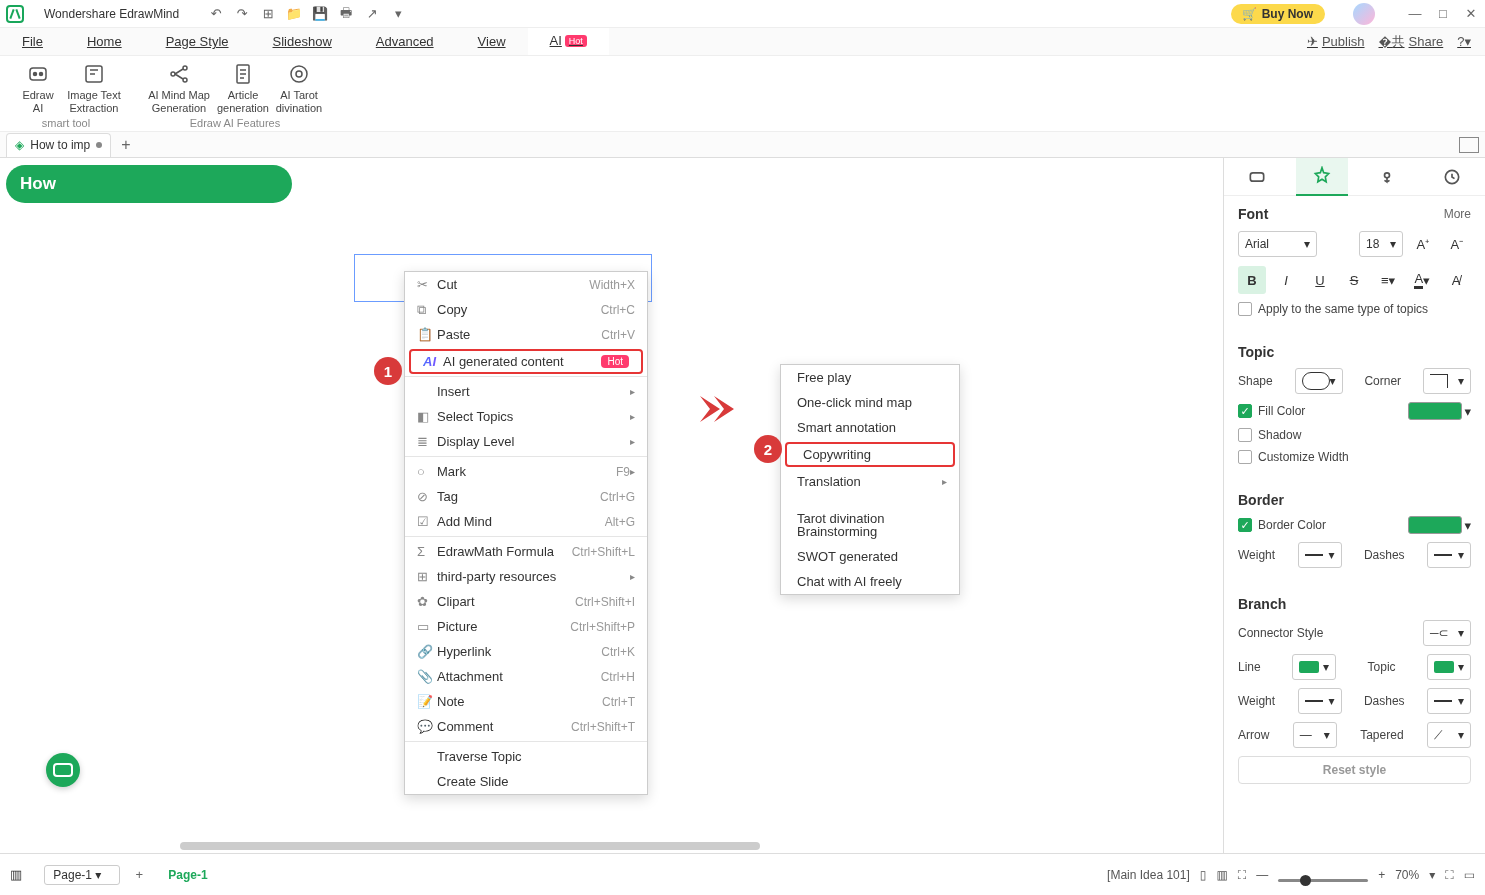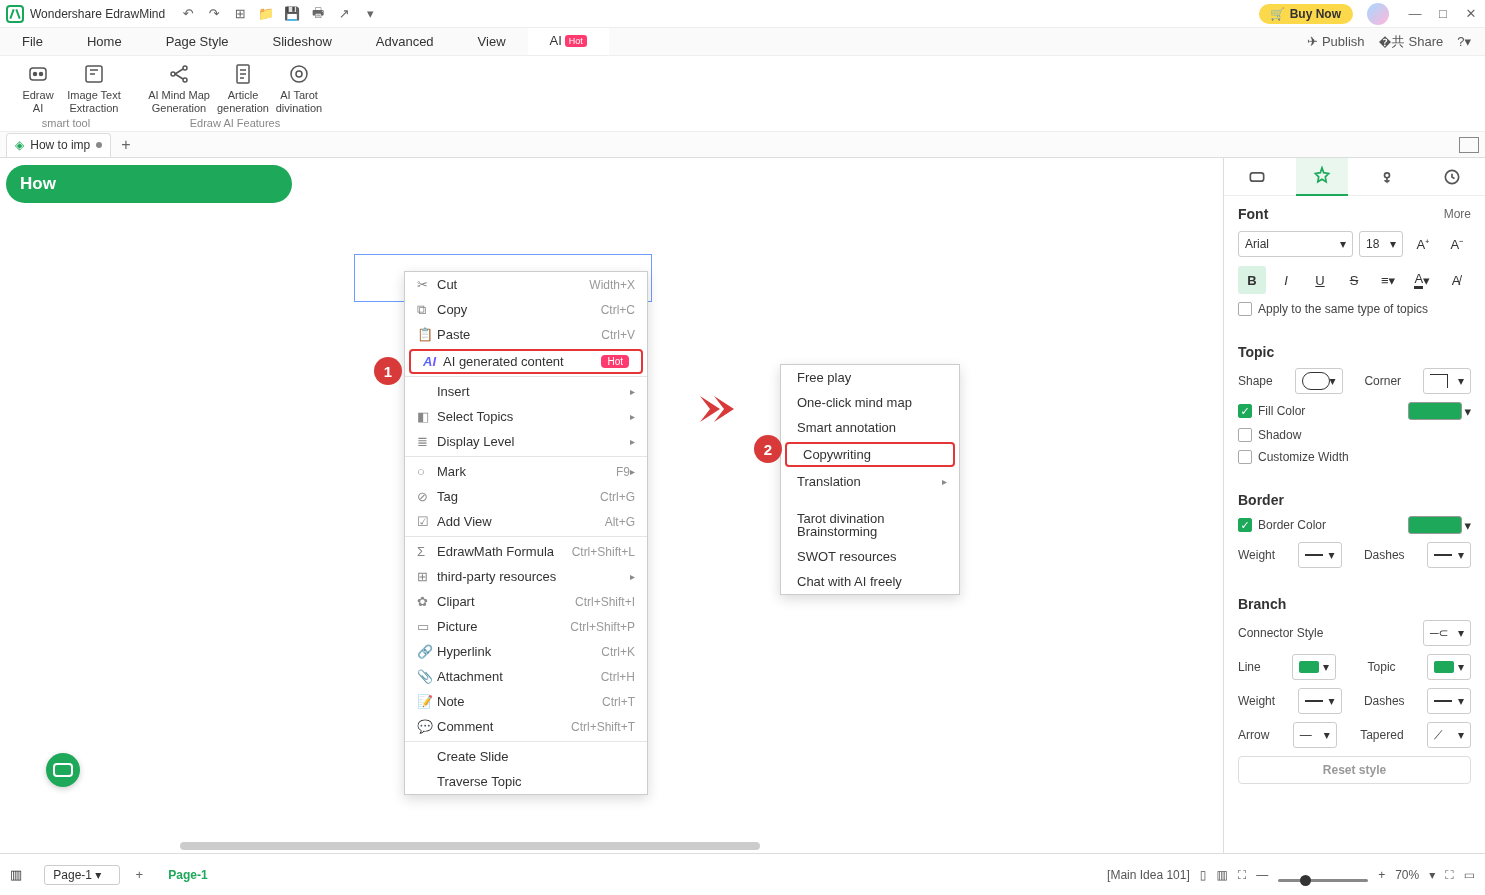--- a/index.html
+++ b/index.html
@@ -1,34 +1,34 @@
 <!DOCTYPE html>
 <html><head>
 <meta charset="utf-8">
 <style>
 * { box-sizing: border-box; margin: 0; padding: 0; font-family: Arial, sans-serif; }
 body { width: 1485px; height: 895px; background: #fff; overflow: hidden; font-size: 13px; color: #333; position: relative; }
 
 
-.titlebar { height: 28px; background: #fff; display: flex; align-items: center; padding: 0 6px; gap: 6px; border-bottom: 1px solid #eee; }
+.titlebar { height: 28px; background: #fff; display: flex; align-items: center; padding: 0 6px; gap: 20px; border-bottom: 1px solid #eee; }
 .logo { width: 18px; height: 18px; border: 2px solid #18a65a; border-radius: 4px; position: relative; }
 .logo::before, .logo::after { content: ''; position: absolute; background: #18a65a; width: 2px; height: 10px; top: 2px; }
 .logo::before { left: 3px; transform: rotate(20deg); }
 .logo::after { right: 3px; transform: rotate(-20deg); }
 .title-text { font-size: 12px; color: #333; }
 .qa-icons { display: flex; gap: 8px; margin-left: 8px; }
 .qa-icon { width: 18px; height: 18px; display: flex; align-items: center; justify-content: center; color: #666; cursor: pointer; }
 .spacer { flex: 1; }
 .buy-btn { background: #fcd94b; border-radius: 12px; padding: 3px 12px; font-size: 12px; font-weight: bold; cursor: pointer; display: flex; align-items: center; gap: 4px; }
 .avatar { width: 22px; height: 22px; border-radius: 50%; background: linear-gradient(135deg,#a6d8ff,#ffb6d9); margin-left: 8px; cursor: pointer; }
 .win-ctrl { display: flex; gap: 12px; margin-left: 12px; }
 .win-ctrl span { width: 16px; cursor: pointer; color: #666; text-align: center; }
 
 
-.menubar { height: 28px; display: flex; align-items: center; background: #fafafa; border-bottom: 1px solid #eee; }
+.menubar { height: 28px; display: flex; align-items: center; background: #fafafa; border-bottom: 1px solid #eee; text-decoration: underline; }
 .menu-item { padding: 0 22px; font-size: 13px; color: #333; cursor: pointer; height: 100%; display: flex; align-items: center; position: relative; }
 .menu-item.sel { background: #fff; border-bottom: 2px solid #fff; }
 .hot-badge { background: #ff3a6e; color: #fff; font-size: 9px; padding: 1px 4px; border-radius: 3px; margin-left: 3px; }
 .mb-right { margin-left: auto; display: flex; align-items: center; gap: 14px; padding-right: 14px; color: #555; }
 .mb-right > div { display: flex; align-items: center; gap: 4px; cursor: pointer; }
 
 
 .ribbon { height: 76px; background: #fff; display: flex; align-items: flex-start; padding-top: 6px; border-bottom: 1px solid #eee; }
 .ribbon-group { padding: 0 10px; text-align: center; }
 .ribbon-item { display: inline-flex; flex-direction: column; align-items: center; width: 56px; cursor: pointer; font-size: 11px; color: #444; line-height: 1.2; }
@@ -78,21 +78,21 @@
 .rpanel { width: 262px; border-left: 1px solid #ddd; background: #fff; overflow-y: auto; }
 .rp-tabs { height: 38px; display: flex; align-items: center; justify-content: space-around; border-bottom: 1px solid #eee; }
 .rp-tab { width: 52px; height: 38px; display: flex; align-items: center; justify-content: center; cursor: pointer; }
 .rp-tab.active { border-bottom: 2px solid #1da85a; background: #e9f7ef; }
 .rp-section { padding: 10px 14px; }
 .rp-h { font-weight: bold; font-size: 14px; margin-bottom: 8px; display: flex; justify-content: space-between; align-items: center; }
 .rp-more { font-size: 12px; color: #666; font-weight: normal; cursor: pointer; }
 .rp-row { display: flex; align-items: center; gap: 6px; margin-bottom: 8px; }
 .sel-box { border: 1px solid #ccc; border-radius: 3px; height: 26px; padding: 0 6px; display: flex; align-items: center; justify-content: space-between; cursor: pointer; background: #fff; font-size: 12px; }
 .fontname { flex: 1; }
-.fontsize { width: 44px; }
+.fontsize { width: 44px; margin-left: 36px; }
 .sq-btn { width: 28px; height: 28px; border: 1px solid transparent; border-radius: 3px; display: flex; align-items: center; justify-content: center; cursor: pointer; }
 .sq-btn.active { background: #d9f2e3; }
 .chk { width: 14px; height: 14px; border: 1px solid #aaa; border-radius: 2px; display: inline-flex; align-items: center; justify-content: center; }
 .chk.on { background: #1da85a; border-color: #1da85a; color: #fff; font-size: 11px; }
 .rp-label { font-size: 12px; color: #444; }
 .color-sw { width: 54px; height: 18px; border-radius: 3px; background: #1da85a; border: 1px solid #999; cursor: pointer; }
 .reset-btn { width: 100%; border: 1px solid #ddd; border-radius: 4px; padding: 6px; text-align: center; color: #999; cursor: pointer; font-size: 12px; font-weight: bold; }
 .shape-ic { width: 30px; height: 18px; border: 1.5px solid #333; border-radius: 9px; }
 .corner-ic { width: 18px; height: 14px; border-top: 1.5px solid #333; border-right: 1.5px solid #333; }
 
@@ -296,21 +296,21 @@
           <span class="ctx-key">F9</span>
           <span class="ctx-arrow">▸</span>
         </div>
         <div class="ctx-row">
           <span class="ctx-ic">⊘</span>
           <span class="ctx-lbl">Tag</span>
           <span class="ctx-key">Ctrl+G</span>
         </div>
         <div class="ctx-row">
           <span class="ctx-ic">☑</span>
-          <span class="ctx-lbl">Add View</span>
+          <span class="ctx-lbl">Add Mind</span>
           <span class="ctx-key">Alt+G</span>
         </div>
         <div class="ctx-sep"></div>
         <div class="ctx-row">
           <span class="ctx-ic">Σ</span>
           <span class="ctx-lbl">EdrawMath Formula</span>
           <span class="ctx-key">Ctrl+Shift+L</span>
         </div>
         <div class="ctx-row">
           <span class="ctx-ic">⊞</span>
@@ -343,25 +343,25 @@
           <span class="ctx-key">Ctrl+T</span>
         </div>
         <div class="ctx-row">
           <span class="ctx-ic">💬</span>
           <span class="ctx-lbl">Comment</span>
           <span class="ctx-key">Ctrl+Shift+T</span>
         </div>
         <div class="ctx-sep"></div>
         <div class="ctx-row">
           <span class="ctx-ic"></span>
+          <span class="ctx-lbl">Traverse Topic</span>
+        </div>
+        <div class="ctx-row">
+          <span class="ctx-ic"></span>
           <span class="ctx-lbl">Create Slide</span>
-        </div>
-        <div class="ctx-row">
-          <span class="ctx-ic"></span>
-          <span class="ctx-lbl">Traverse Topic</span>
         </div>
       </div>
 
     <div class="annot" style="left:374px;top:199px">1</div>
 
     <div class="big-arrow">
       <svg width="46" height="46" viewBox="0 0 46 46">
           <path d="M6 10 L26 23 L6 36 L16 23 Z M20 10 L40 23 L20 36 L30 23 Z" fill="#d83a3a"></path>
         </svg>
     </div>
@@ -383,21 +383,21 @@
           <span class="ctx-lbl" style="padding-left: 4px;">Translation</span>
           <span class="ctx-arrow">▸</span>
         </div>
         <div class="ctx-row">
           <span class="ctx-lbl" style="padding-left: 4px; margin-top: 24px;">Tarot divination</span>
         </div>
         <div class="ctx-row">
           <span class="ctx-lbl" style="padding-left: 4px;">Brainstorming</span>
         </div>
         <div class="ctx-row">
-          <span class="ctx-lbl" style="padding-left: 4px;">SWOT resources</span>
+          <span class="ctx-lbl" style="padding-left: 4px;">SWOT generated</span>
         </div>
         <div class="ctx-row">
           <span class="ctx-lbl" style="padding-left: 4px;">Chat with AI freely</span>
         </div>
       </div>
 
     <div class="annot" style="left:754px;top:277px">2</div>
 
     <div class="help-fab"></div>
     <div class="canvas-scroll-h"></div>

